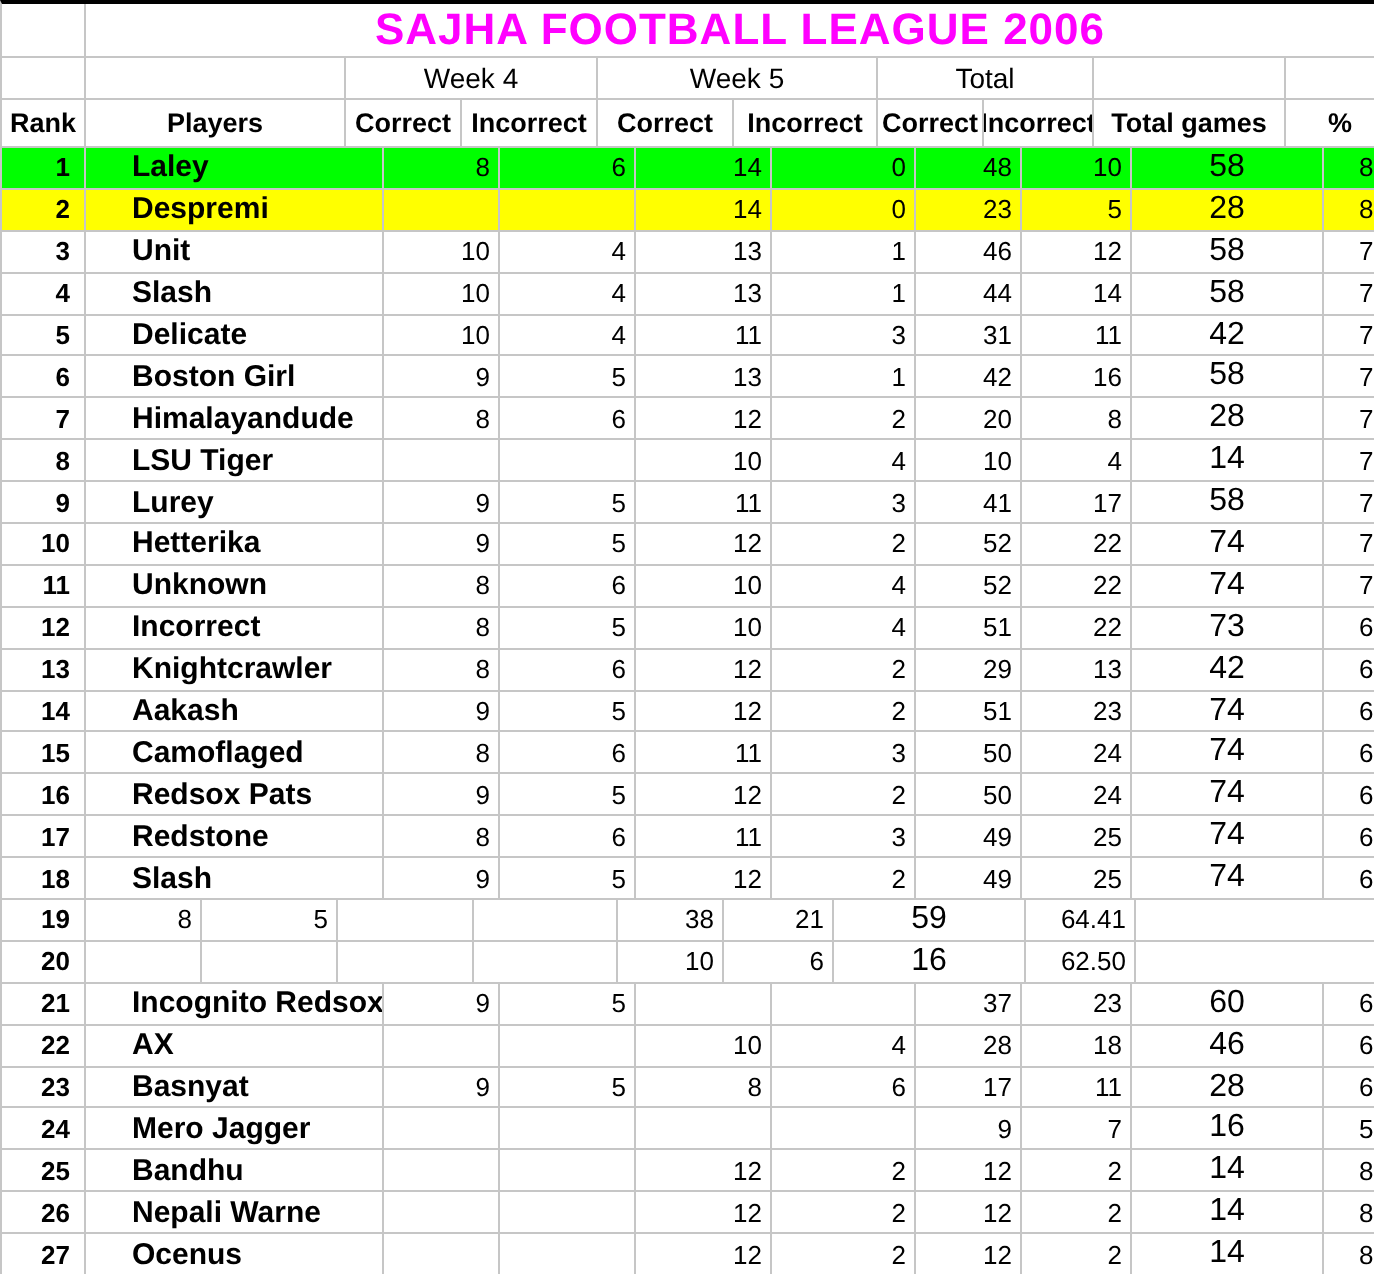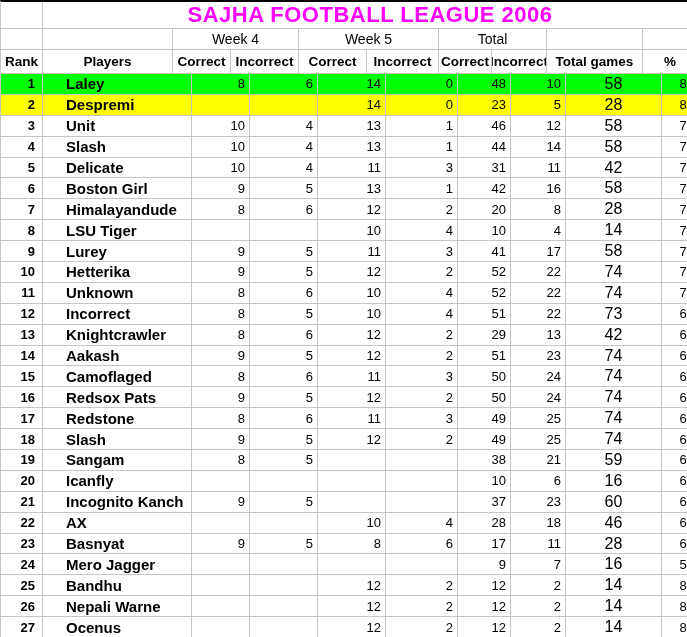--- a/index.html
+++ b/index.html
@@ -313,45 +313,43 @@
         <div class="cell c-w4i num">5</div>
         <div class="cell c-w5c num">12</div>
         <div class="cell c-w5i num">2</div>
         <div class="cell c-tc num">49</div>
         <div class="cell c-ti num">25</div>
         <div class="cell c-tg numc">74</div>
         <div class="cell c-pct num">66.22</div>
       </div>
       <div class="row data-row">
         <div class="cell c-rank rank">19</div>
-        <div class="cell c-player player">Sangam</div>
         <div class="cell c-w4c num">8</div>
         <div class="cell c-w4i num">5</div>
         <div class="cell c-w5c num"></div>
         <div class="cell c-w5i num"></div>
         <div class="cell c-tc num">38</div>
         <div class="cell c-ti num">21</div>
         <div class="cell c-tg numc">59</div>
         <div class="cell c-pct num">64.41</div>
       </div>
       <div class="row data-row">
         <div class="cell c-rank rank">20</div>
-        <div class="cell c-player player">Icanfly</div>
         <div class="cell c-w4c num"></div>
         <div class="cell c-w4i num"></div>
         <div class="cell c-w5c num"></div>
         <div class="cell c-w5i num"></div>
         <div class="cell c-tc num">10</div>
         <div class="cell c-ti num">6</div>
         <div class="cell c-tg numc">16</div>
         <div class="cell c-pct num">62.50</div>
       </div>
       <div class="row data-row">
         <div class="cell c-rank rank">21</div>
-        <div class="cell c-player player">Incognito Kanch</div>
+        <div class="cell c-player player">Incognito Redsox</div>
         <div class="cell c-w4c num">9</div>
         <div class="cell c-w4i num">5</div>
         <div class="cell c-w5c num"></div>
         <div class="cell c-w5i num"></div>
         <div class="cell c-tc num">37</div>
         <div class="cell c-ti num">23</div>
         <div class="cell c-tg numc">60</div>
         <div class="cell c-pct num">61.67</div>
       </div>
       <div class="row data-row">

